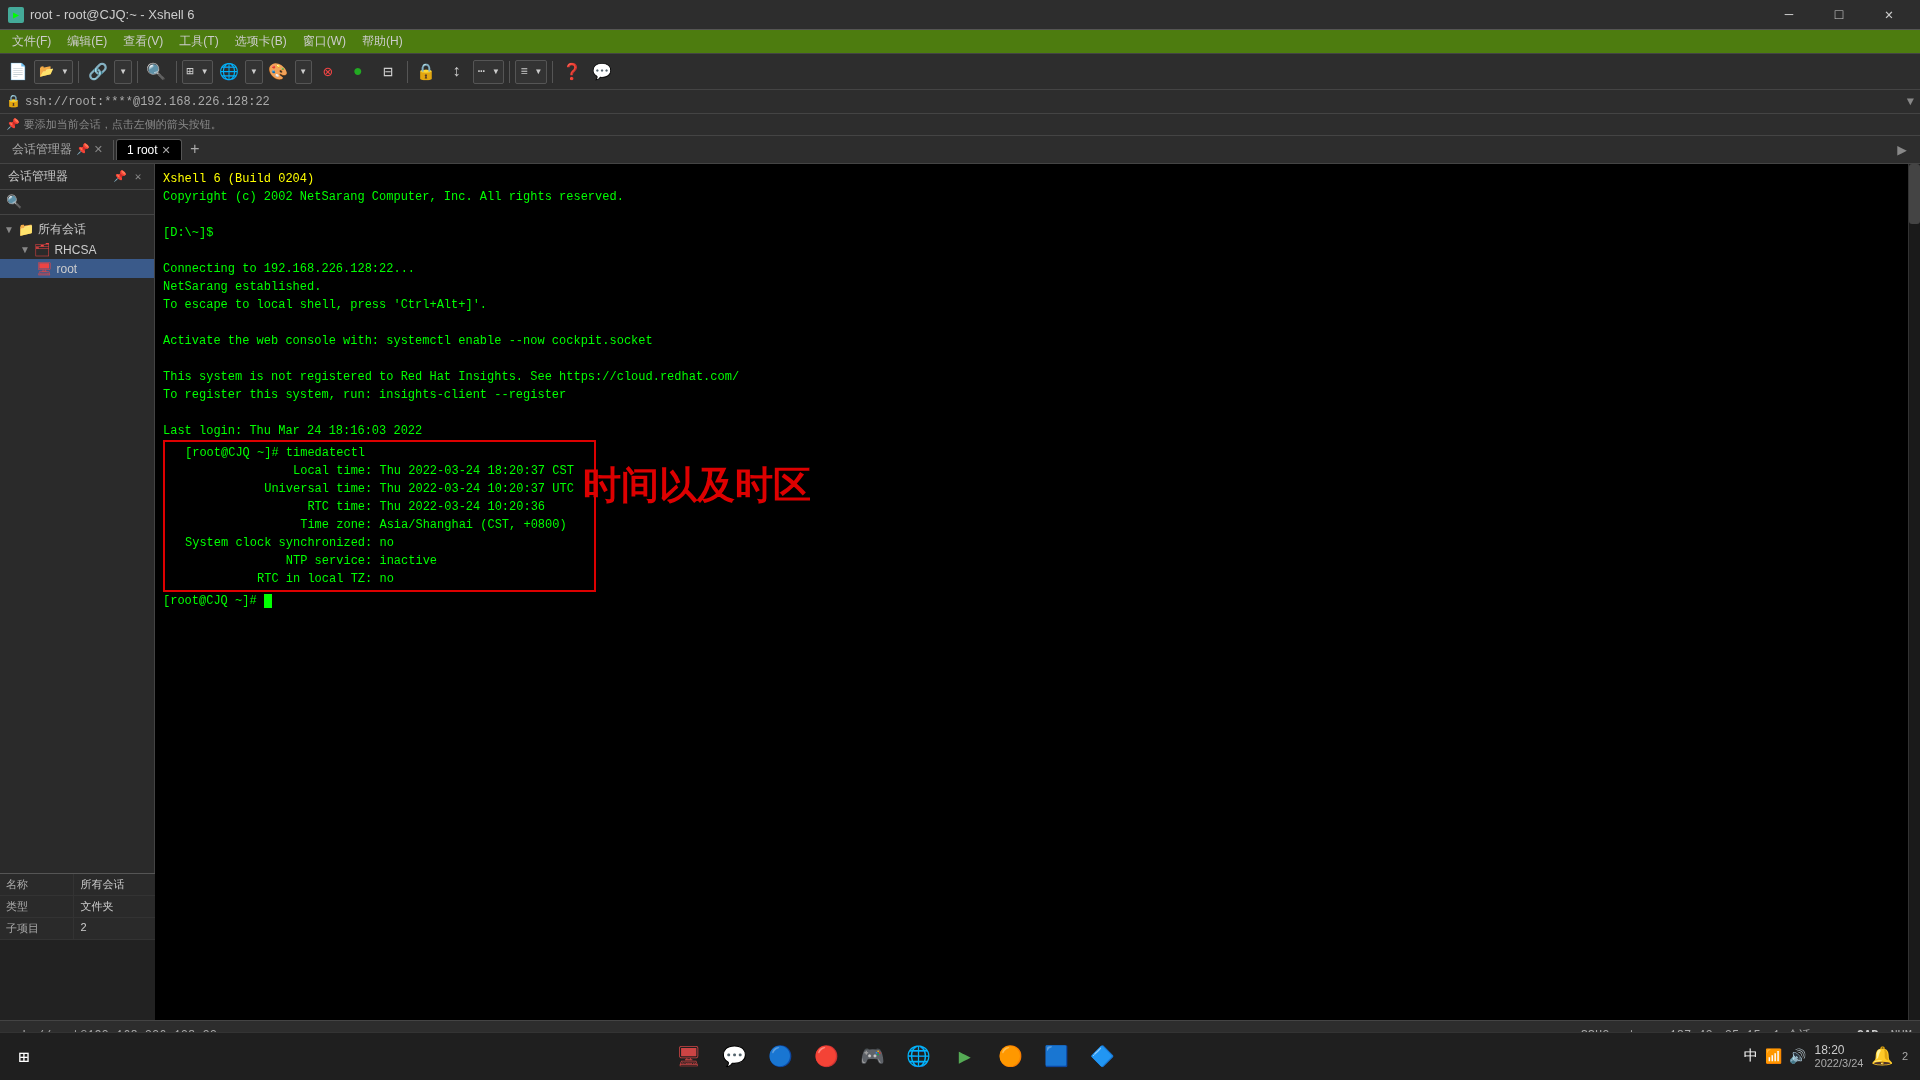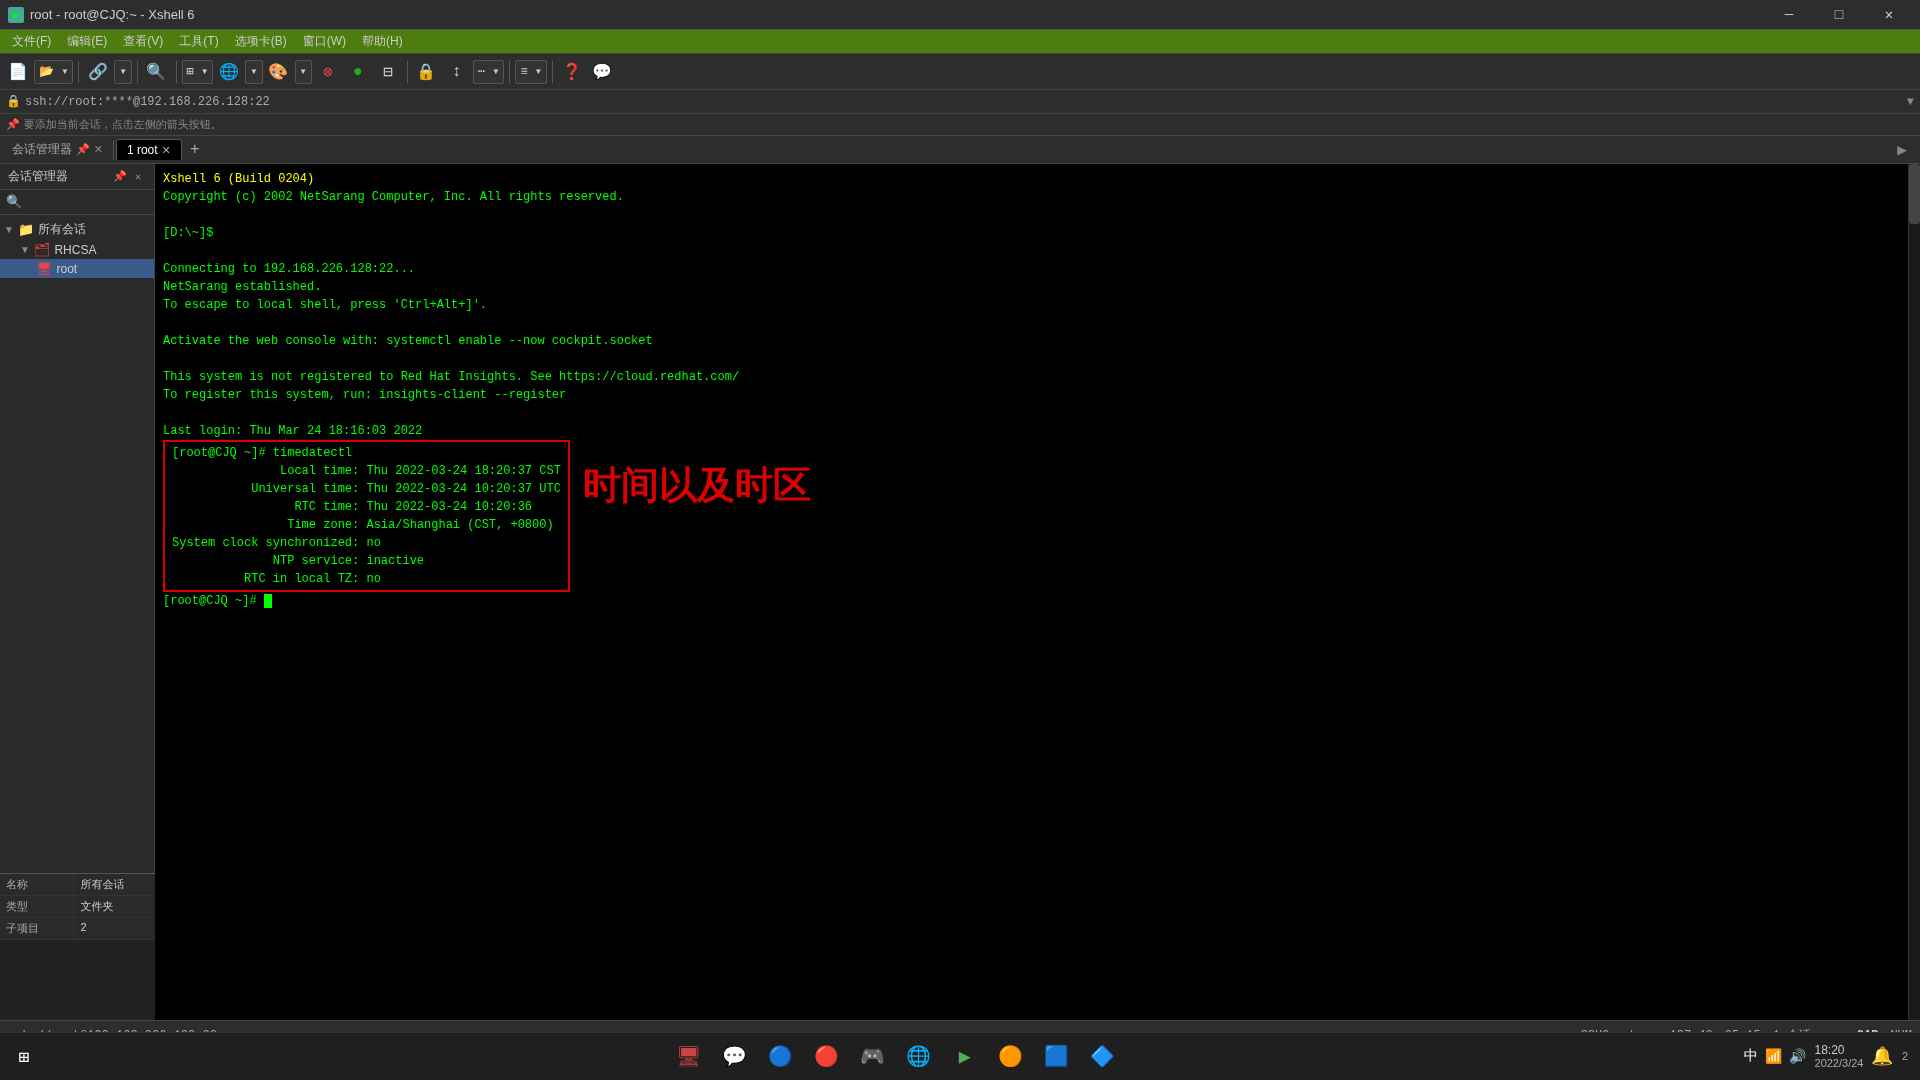--- a/index.html
+++ b/index.html
@@ -606,21 +606,21 @@
         <div class="term-line green">&nbsp;</div>
         <div class="term-line green">Activate the web console with: systemctl enable --now cockpit.socket</div>
         <div class="term-line green">&nbsp;</div>
         <div class="term-line green">This system is not registered to Red Hat Insights. See https://cloud.redhat.com/</div>
         <div class="term-line green">To register this system, run: insights-client --register</div>
         <div class="term-line green">&nbsp;</div>
         <div class="term-line green">Last login: Thu Mar 24 18:16:03 2022</div>
 
         
         <div style="position:relative; display:inline-block; width:100%;">
-          <div style="border: 2px solid #dd0000; display:inline-block; padding: 2px 7px; min-width: 390px;">
+          <div style="border: 2px solid #dd0000; display:inline-block; padding: 2px 20px; min-width: 390px;">
             <div class="term-line green">[root@CJQ ~]# timedatectl</div>
             <div class="term-line green">               Local time: Thu 2022-03-24 18:20:37 CST</div>
             <div class="term-line green">           Universal time: Thu 2022-03-24 10:20:37 UTC</div>
             <div class="term-line green">                 RTC time: Thu 2022-03-24 10:20:36</div>
             <div class="term-line green">                Time zone: Asia/Shanghai (CST, +0800)</div>
             <div class="term-line green">System clock synchronized: no</div>
             <div class="term-line green">              NTP service: inactive</div>
             <div class="term-line green">          RTC in local TZ: no</div>
           </div>
           

